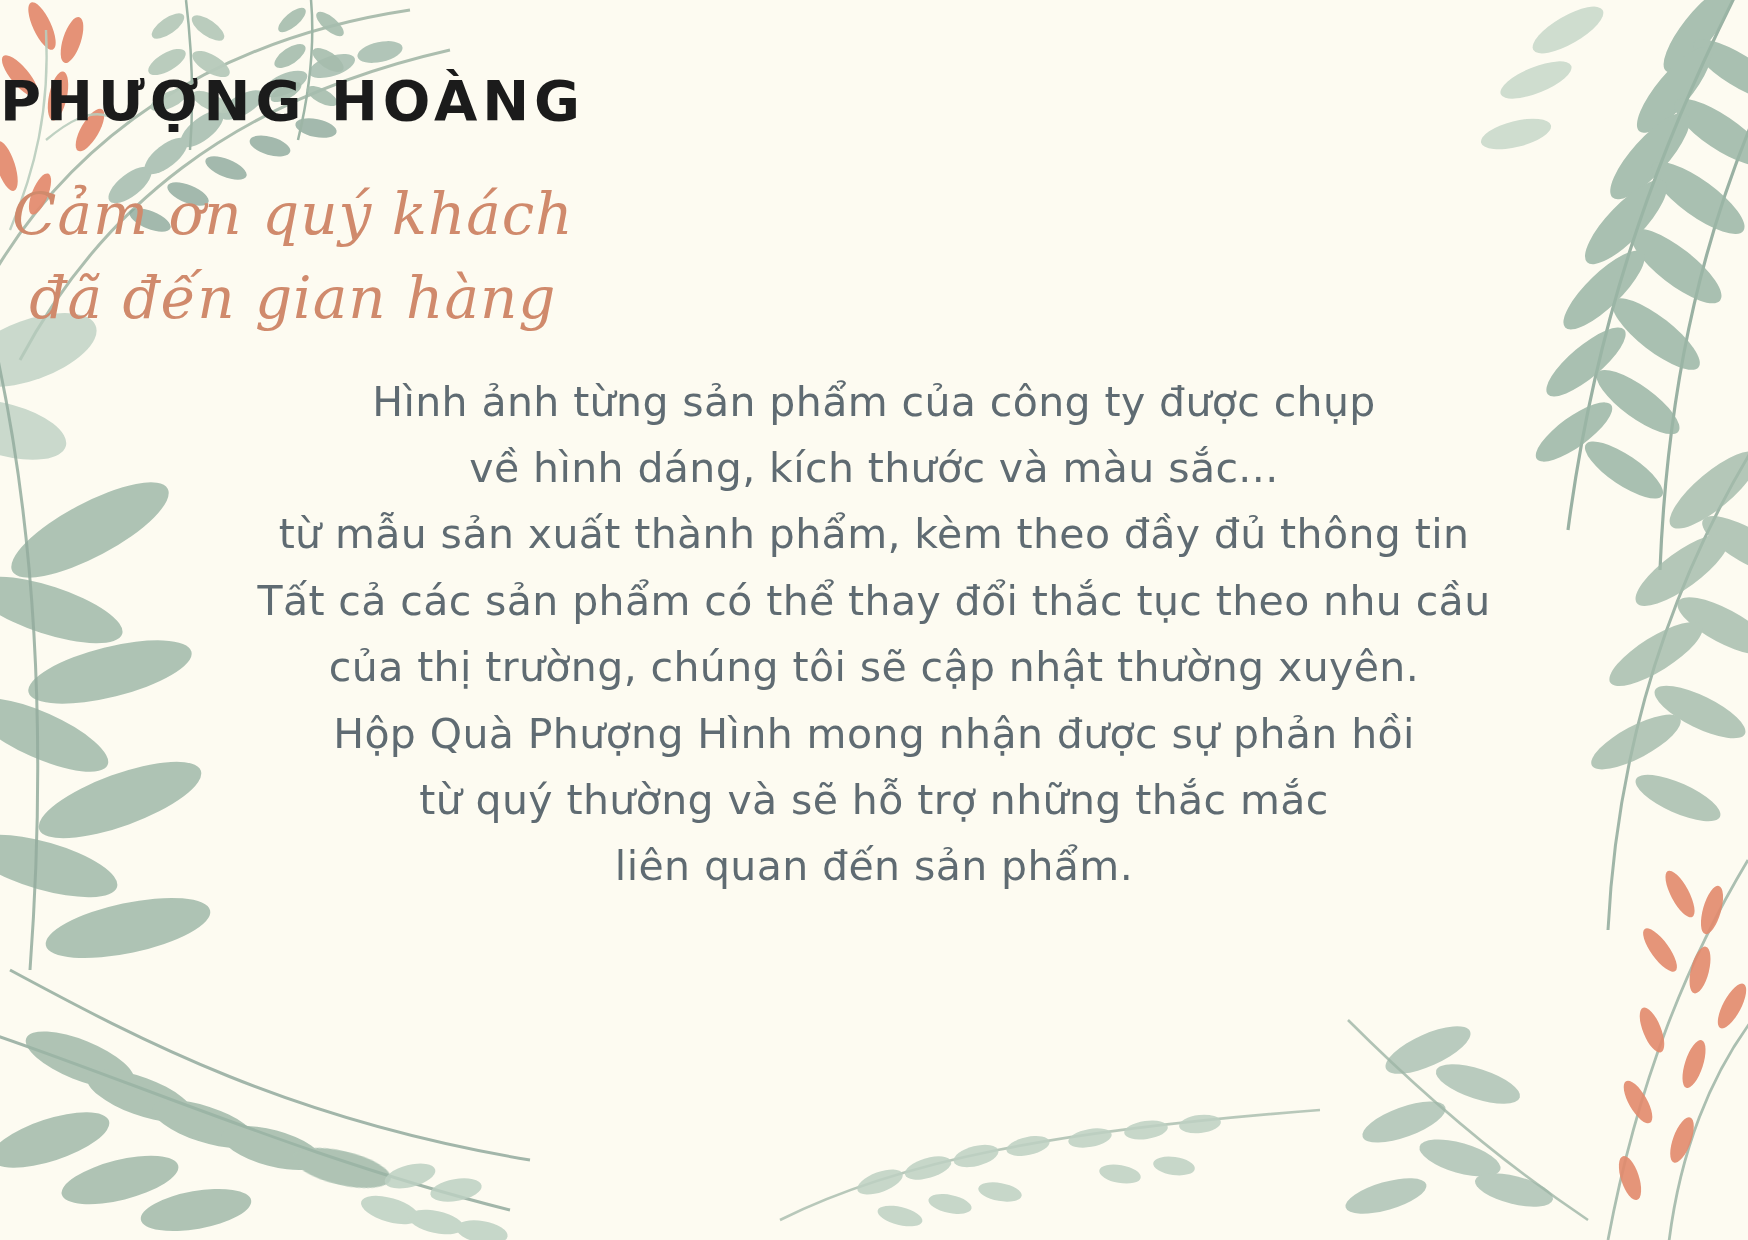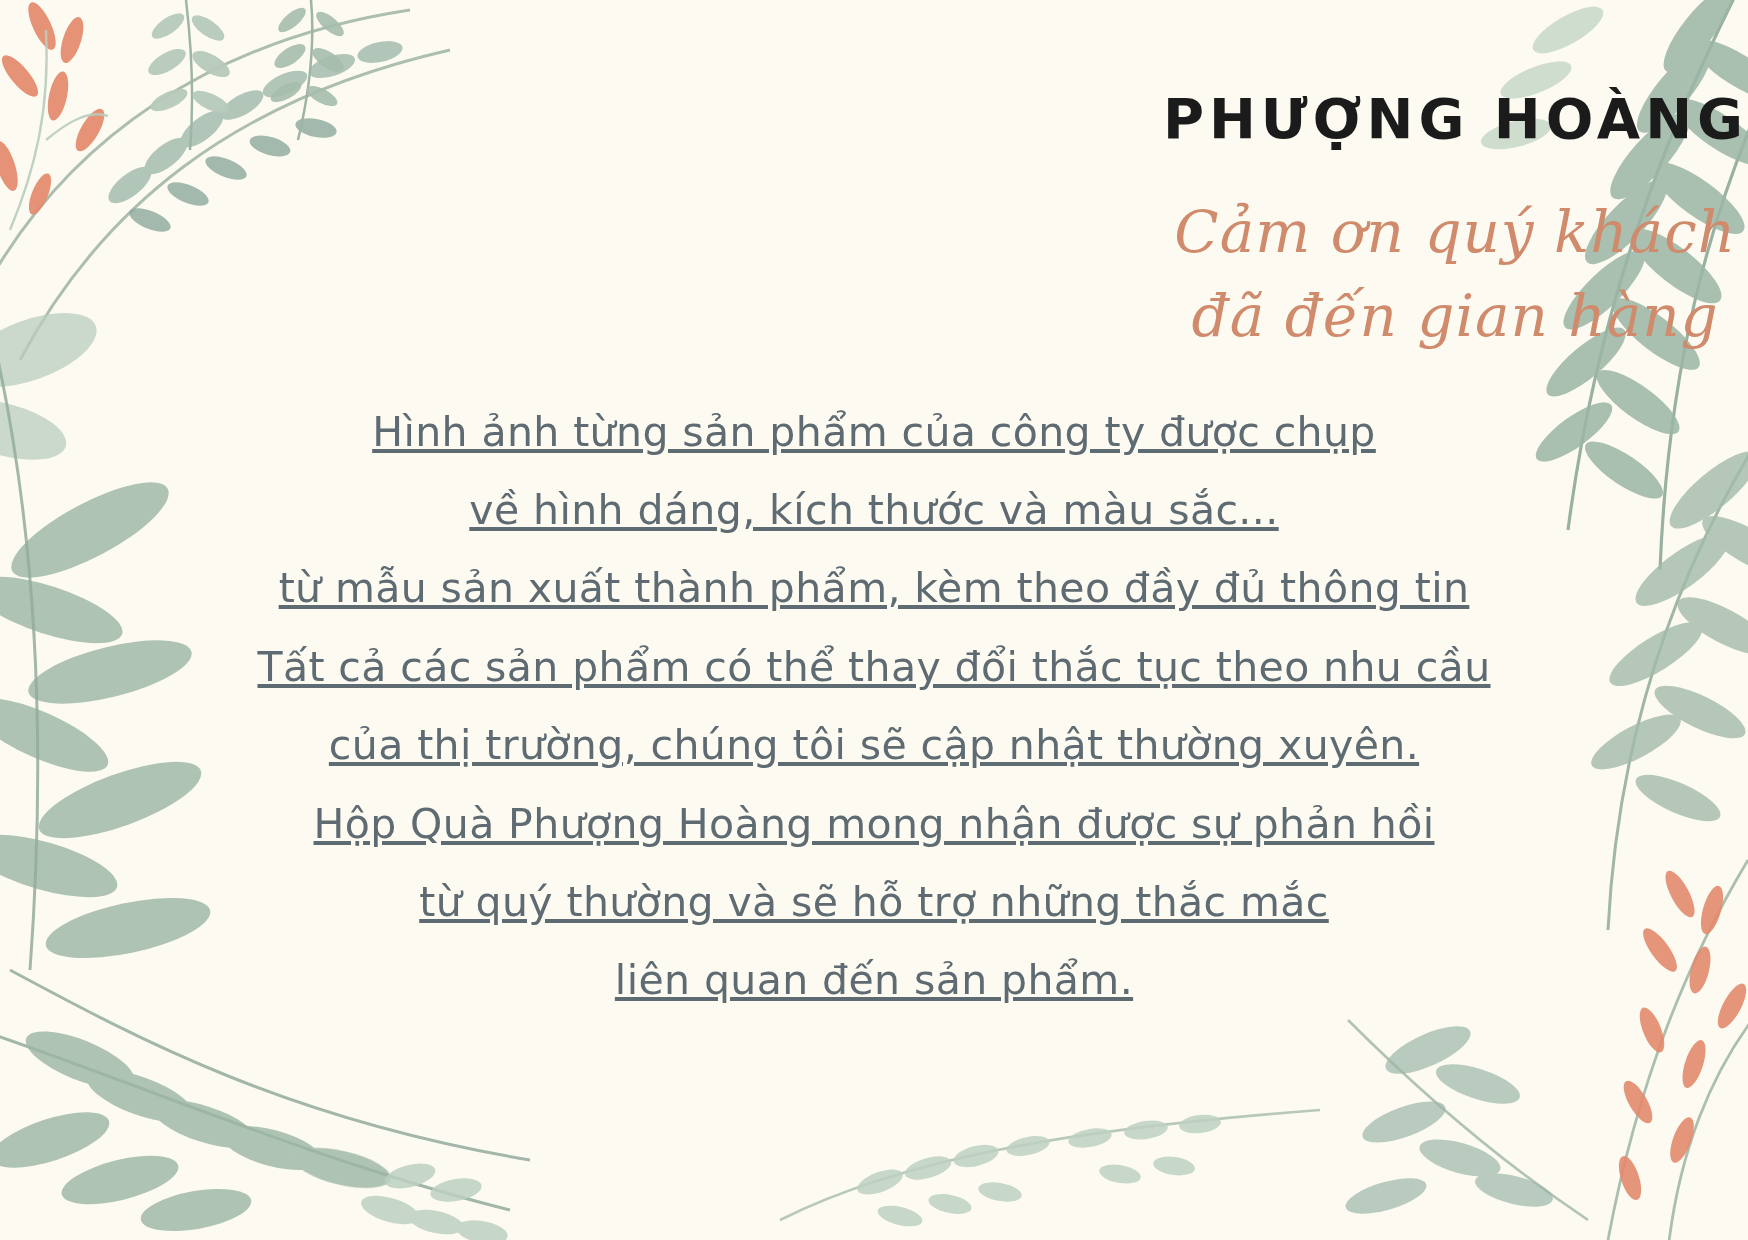--- a/index.html
+++ b/index.html
@@ -37,22 +37,22 @@
 
   
   .content {
     position: absolute;
     left: 0;
     right: 0;
     top: 0;
     bottom: 0;
     display: flex;
     flex-direction: column;
-    align-items: flex-end;
-    padding-top: 88px;
+    align-items: flex-start;
+    padding-top: 70px;
     box-sizing: border-box;
   }
 
   .brand-title {
     font-family: "DejaVu Sans", sans-serif;
     font-weight: 700;
     font-size: 56px;
     letter-spacing: 5px;
     color: #1b1b1b;
     margin: 0;
@@ -79,23 +79,22 @@
     text-align: center;
     color: #5f6b72;
     font-family: "DejaVu Sans", sans-serif;
     font-size: 41px;
     line-height: 1.62;
     letter-spacing: 0.4px;
     max-width: 1330px;
     margin: 0 auto;
   }
   .body-text p {
-    margin: 12px;
+    margin: 0;
     white-space: nowrap;
-    text-decoration: underline;
   }
 </style>
 </head>
 <body>
 
 <div class="card">
 
   <div class="decor">
 
     <svg style="left:-20px; top:-20px;" width="640" height="460" viewBox="0 0 640 460">
@@ -307,19 +306,19 @@
       <p class="script-line">Cảm ơn quý khách</p>
       <p class="script-line">đã đến gian hàng</p>
     </div>
 
     <div class="body-text">
       <p>Hình ảnh từng sản phẩm của công ty được chụp</p>
       <p>về hình dáng, kích thước và màu sắc...</p>
       <p>từ mẫu sản xuất thành phẩm, kèm theo đầy đủ thông tin</p>
       <p>Tất cả các sản phẩm có thể thay đổi thắc tục theo nhu cầu</p>
       <p>của thị trường, chúng tôi sẽ cập nhật thường xuyên.</p>
-      <p>Hộp Quà Phượng Hoàng mong nhận được sự phản hồi</p>
+      <p>Hộp Quà Phượng Hình mong nhận được sự phản hồi</p>
       <p>từ quý thường và sẽ hỗ trợ những thắc mắc</p>
       <p>liên quan đến sản phẩm.</p>
     </div>
 
   </div>
 </div>
 
 </body></html>

